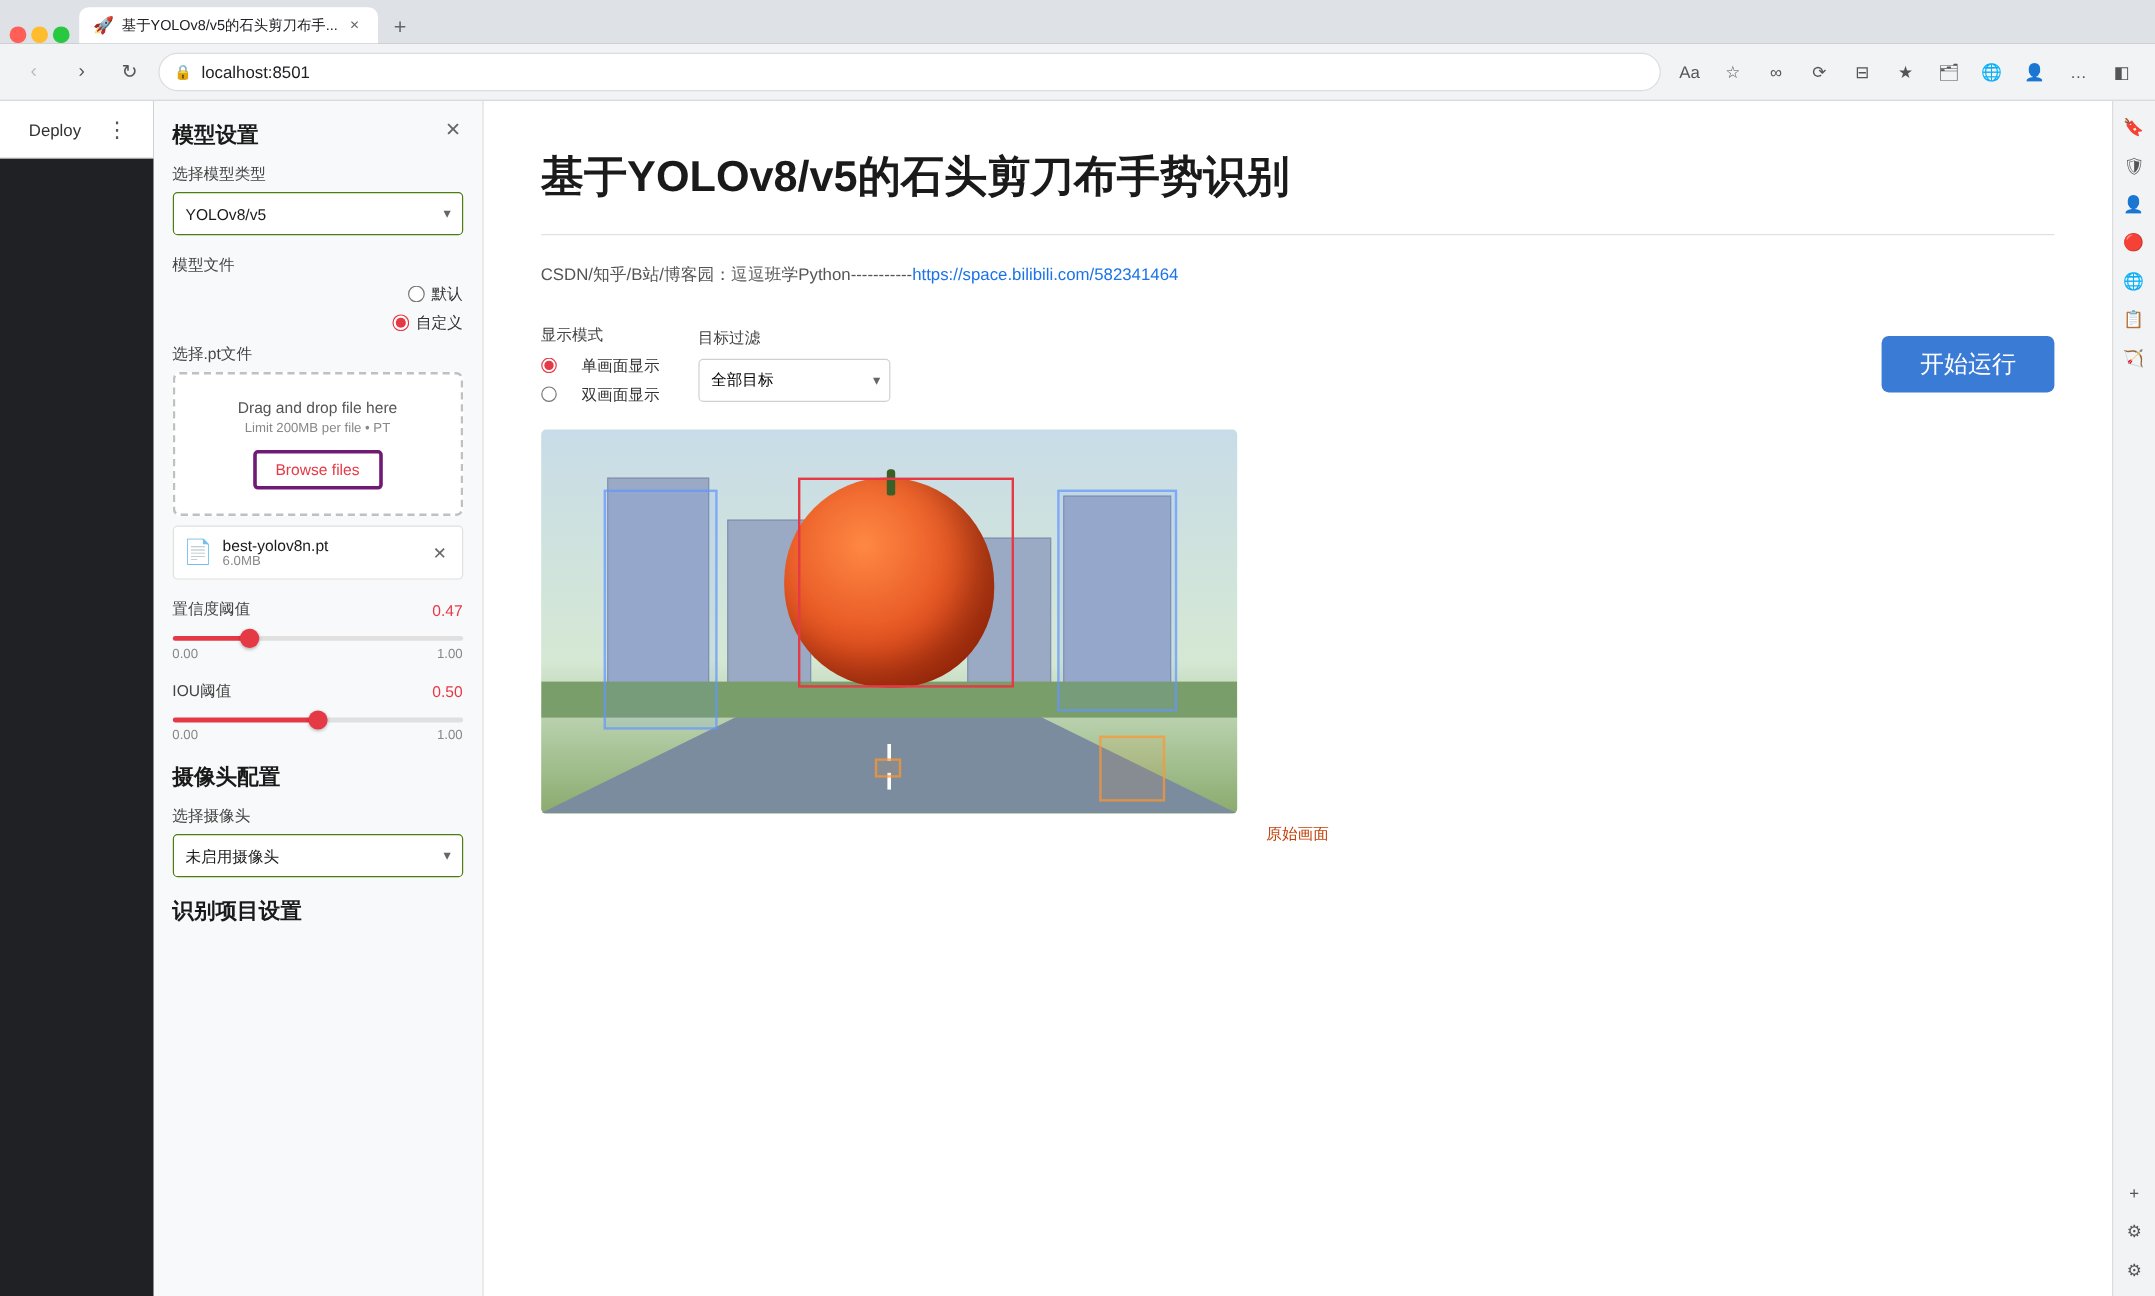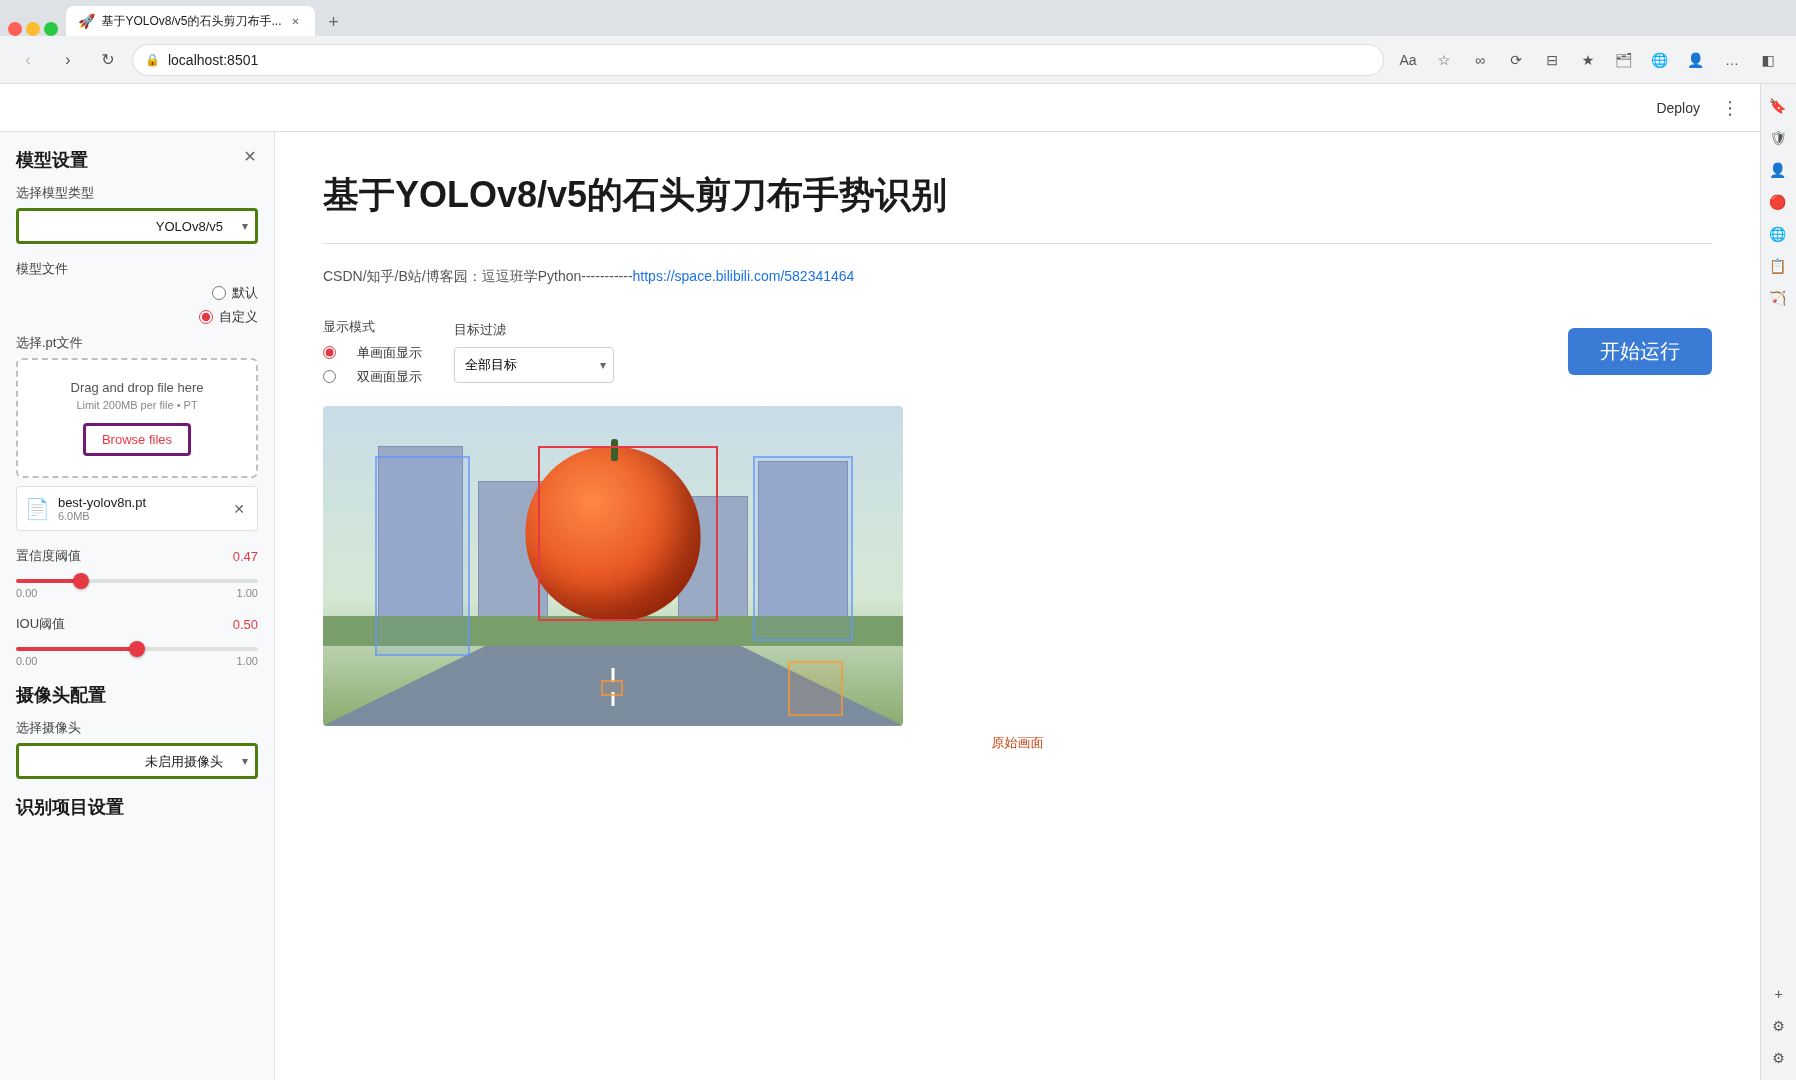--- a/index.html
+++ b/index.html
@@ -105,28 +105,27 @@
     .field-label { font-size: 13px; color: #444; margin-bottom: 6px; }
 
     .select-wrapper {
       position: relative;
       margin-bottom: 16px;
     }
     .select-control {
       width: 100%;
       height: 36px;
       background: white;
-      border: 3px solid #4d7c0f;
+      border: 1px solid #4d7c0f;
       border-radius: 4px;
       padding: 0 32px 0 10px;
       font-size: 13px;
       color: #1a1a1a;
       appearance: none;
       cursor: pointer;
-      text-align: right;
     }
     .select-arrow {
       position: absolute;
       right: 10px;
       top: 50%;
       transform: translateY(-50%);
       pointer-events: none;
       color: #666;
       font-size: 12px;
     }
@@ -252,21 +251,21 @@
       border-bottom: 1px solid #e0e0e0;
       display: flex;
       align-items: center;
       justify-content: flex-end;
       padding: 0 16px;
       gap: 8px;
     }
     .deploy-btn { font-size: 14px; color: #333; font-weight: 500; cursor: pointer; padding: 4px 8px; border-radius: 4px; }
     .header-menu-btn { width: 28px; height: 28px; display: flex; align-items: center; justify-content: center; font-size: 18px; color: #555; cursor: pointer; border-radius: 50%; }
 
-    .main-wrapper { display: flex; flex-direction: column; flex: 1; overflow: hidden; }
+    .main-wrapper { display: flex; flex-direction: row; flex: 1; overflow: hidden; }
 
     
     .scene-image {
       width: 580px;
       height: 320px;
       background: linear-gradient(180deg, #c8dce8 0%, #d5e8d4 60%, #8aab6e 100%);
       position: relative;
       overflow: hidden;
       border-radius: 4px;
     }

